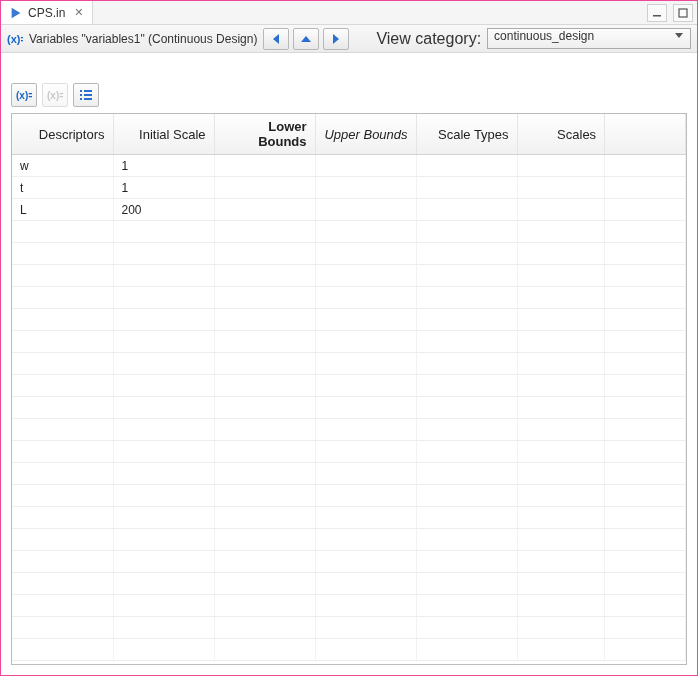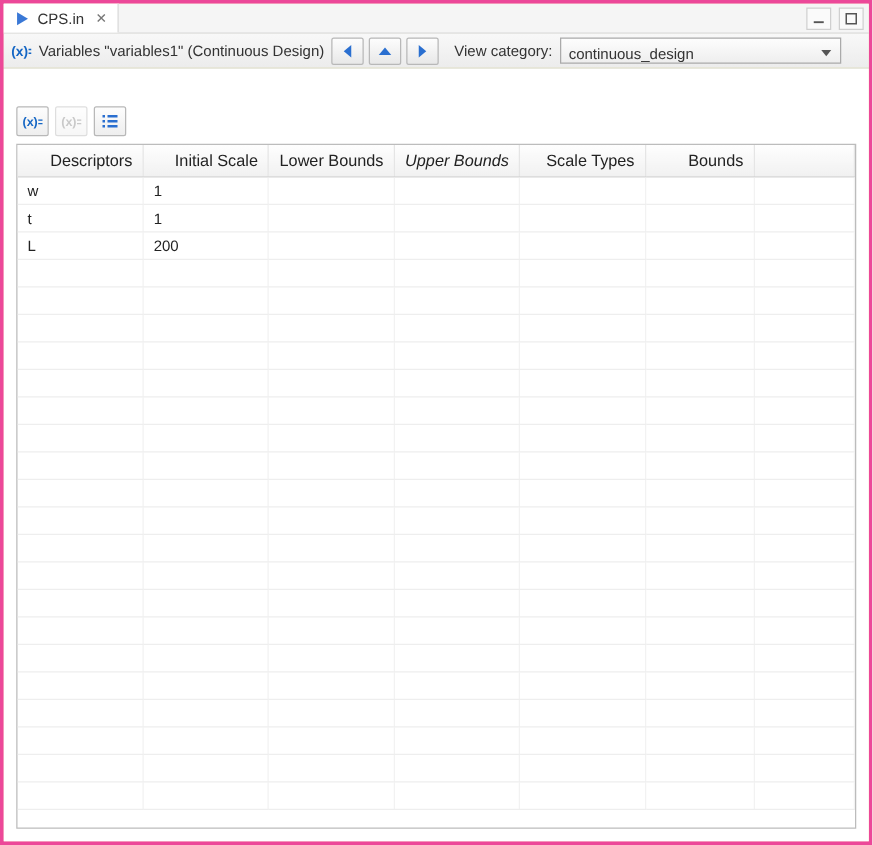--- a/index.html
+++ b/index.html
@@ -1,42 +1,42 @@
 <!DOCTYPE html>
 <html><head>
 <meta charset="utf-8">
 <style>
   * { box-sizing: border-box; }
   html, body { margin: 0; padding: 0; font-family: "Segoe UI", Tahoma, sans-serif; font-size: 12px; color: #333; background: #fff; }
-  .window { width: 698px; height: 676px; border: 3px solid #ec4899; background: #fef9c3; display: flex; flex-direction: column; }
+  .window { width: 698px; height: 676px; border: 1px solid #ec4899; background: #0f766e; display: flex; flex-direction: column; }
   .tabbar { height: 24px; background: #f5f5f5; border-bottom: 1px solid #d8d8d8; display: flex; align-items: stretch; }
   .tab { display: flex; align-items: center; gap: 5px; padding: 0 8px; background: #fff; border-right: 1px solid #d8d8d8; font-size: 12px; }
   .tab-icon { width: 14px; height: 14px; }
   .tab-close { font-size: 11px; color: #777; margin-left: 4px; cursor: pointer; }
   .tabbar-right { margin-left: auto; display: flex; align-items: center; gap: 6px; padding-right: 4px; }
   .header-bar { height: 28px; background: linear-gradient(#f8f8f8,#ececec); border-bottom: 1px solid #d8d8d8; display: flex; align-items: center; padding: 0 6px; gap: 6px; font-size: 12px; }
   .header-icon { width: 16px; height: 16px; display: inline-flex; align-items: center; justify-content: center; }
   .nav-buttons { display: flex; gap: 4px; }
   .nav-btn { width: 26px; height: 22px; border: 1px solid #b8b8b8; background: linear-gradient(#fdfdfd,#e8e8e8); display: flex; align-items: center; justify-content: center; cursor: pointer; border-radius: 2px; }
   .nav-btn svg { width: 12px; height: 12px; }
-  .view-cat-label { margin-left: 6px; font-size: 12px; }
-  .view-cat-select { flex: 1; height: 21px; border: 1px solid #aaa; background: linear-gradient(#fdfdfd,#eee); display: flex; align-items: flex-end; padding: 0 6px; justify-content: space-between; cursor: pointer; max-width: 225px; }
+  .view-cat-label { margin-left: 21px; font-size: 16px; }
+  .view-cat-select { flex: 1; height: 21px; border: 1px solid #aaa; background: linear-gradient(#fdfdfd,#eee); display: flex; align-items: flex-start; padding: 0 6px; justify-content: space-between; cursor: pointer; max-width: 225px; }
   .view-cat-select .chev { color: #555; }
   .content { flex: 1; padding: 30px 10px 10px 10px; display: flex; flex-direction: column; background: #fff; }
   .toolbar { display: flex; gap: 5px; margin-bottom: 6px; }
   .tool-btn { width: 26px; height: 24px; border: 1px solid #b8b8b8; background: linear-gradient(#fdfdfd,#eee); display: flex; align-items: center; justify-content: center; cursor: pointer; border-radius: 2px; }
   .tool-btn.disabled { opacity: 0.45; cursor: default; }
   .table-wrap { flex: 1; border: 1px solid #bcbcbc; overflow: hidden; }
   table { width: 100%; border-collapse: collapse; table-layout: fixed; }
   th { text-align: right; font-weight: normal; padding: 5px 8px; border-bottom: 1px solid #d3d3d3; border-right: 1px solid #e5e5e5; background: linear-gradient(#fefefe,#f1f1f1); font-size: 13px; color: #222; margin-left: 40px; }
   td { padding: 3px 8px; border-bottom: 1px solid #eee; border-right: 1px solid #f2f2f2; font-size: 12px; height: 22px; color: #222; }
   td.empty { color: transparent; }
   .col-desc { width: 15%; }
   .col-ip { width: 15%; }
-  .col-lb { width: 15%; }
+  .col-lb { width: 15%; font-weight: bold; }
   .col-ub { width: 15%; font-style: italic; }
   .col-st { width: 15%; }
   .col-sc { width: 13%; }
   .col-extra { width: 12%; }
   .sys-btn { width: 20px; height: 18px; border: 1px solid #cfcfcf; background: #fafafa; display: flex; align-items: center; justify-content: center; cursor: pointer; }
 </style>
 </head>
 <body>
 
 <div class="window">
@@ -126,21 +126,21 @@
 
     <div class="table-wrap">
       <table>
         <thead>
           <tr id="header-row">
               <th class="col-desc">Descriptors</th>
               <th class="col-ip">Initial Scale</th>
               <th class="col-lb">Lower Bounds</th>
               <th class="col-ub">Upper Bounds</th>
               <th class="col-st">Scale Types</th>
-              <th class="col-sc">Bounds</th>
+              <th class="col-sc">Scales</th>
               <th class="col-extra"></th>
             </tr>
         </thead>
         <tbody id="table-body">
             <tr>
               <td>w</td>
               <td>1</td>
               <td></td>
               <td></td>
               <td></td>

